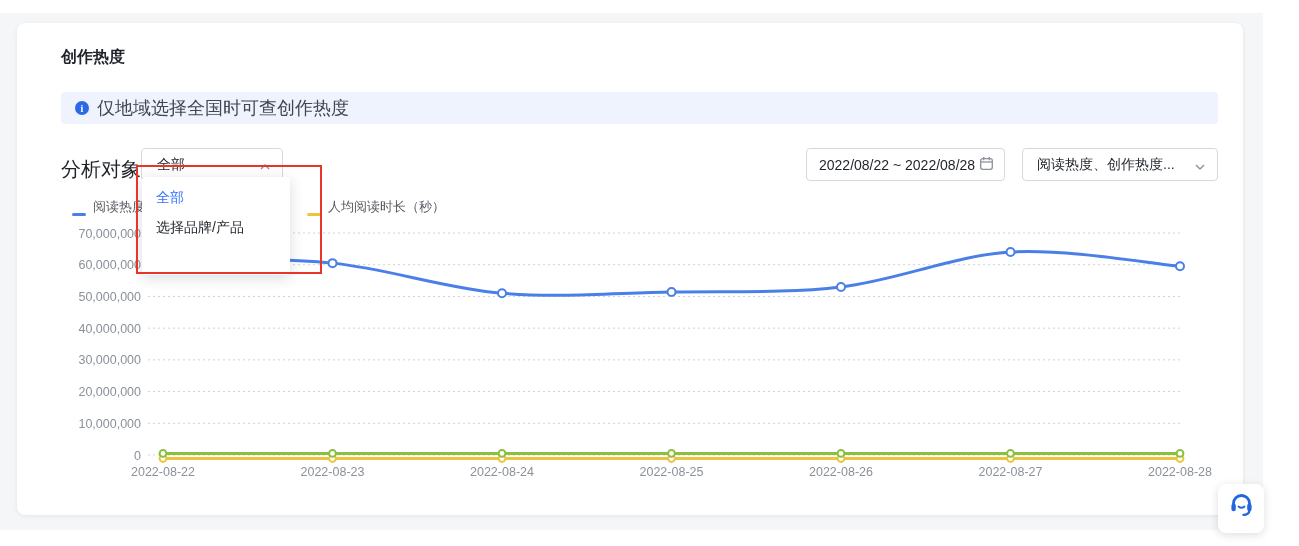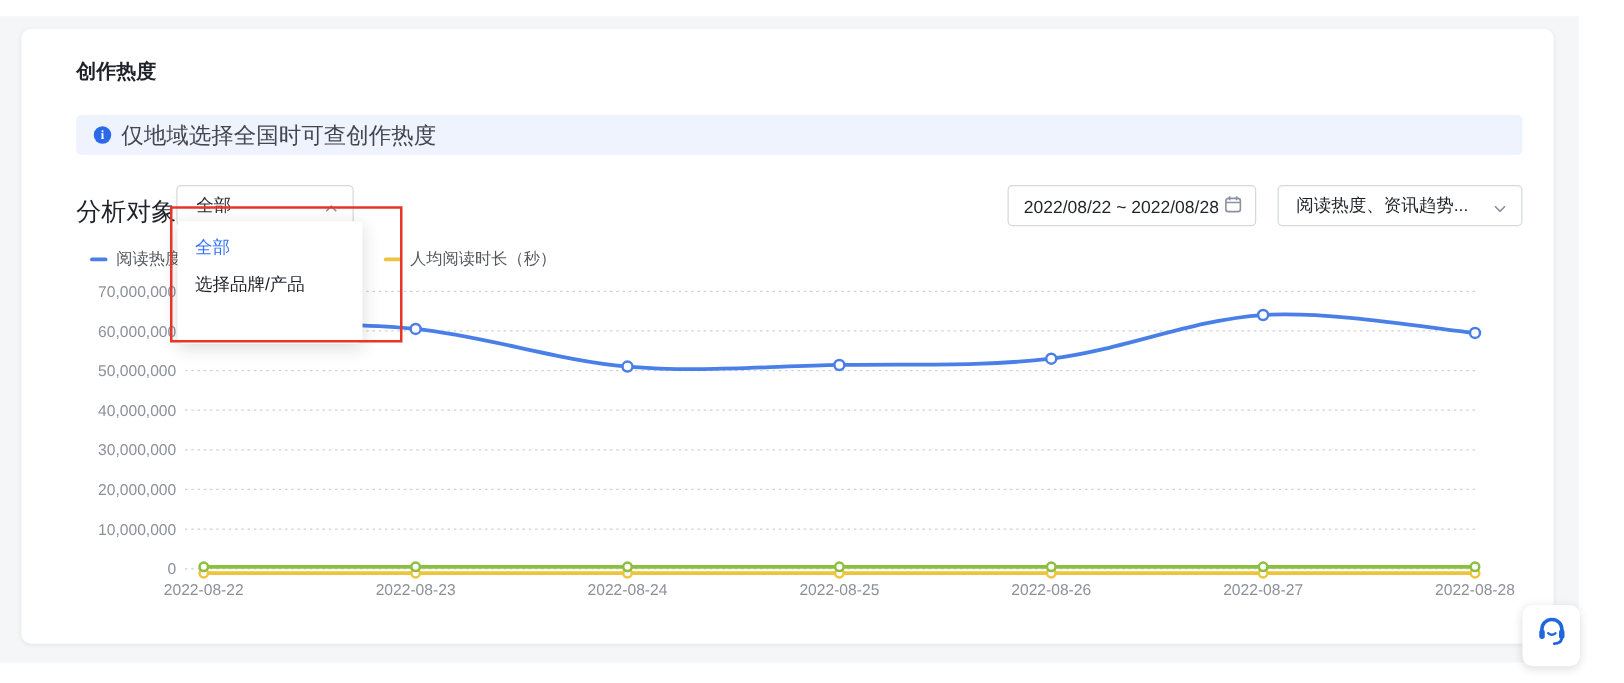--- a/index.html
+++ b/index.html
@@ -22,21 +22,21 @@
   .sel-date{left:806px;width:199px;padding:0 10px 0 12px;justify-content:space-between;}
   .sel-metric{left:1022px;width:196px;padding:0 12px 0 14px;justify-content:space-between;}
   .selbox .val{white-space:nowrap;overflow:hidden;color:#1f2329;}
   .panel{position:absolute;left:142px;top:177px;width:148px;height:98px;background:#fff;border-radius:4px;
          box-shadow:0 3px 14px rgba(31,35,41,.16);z-index:10;padding:5px 0;box-sizing:border-box;}
   .panel .item{height:30px;line-height:30px;padding-left:14px;font-size:14px;color:#1f2329;cursor:pointer;}
   .panel .item.sel{color:#3370ff;}
   .red-rect{position:absolute;left:136px;top:165px;width:182px;height:105px;border:2px solid #e6352b;
             z-index:11;pointer-events:none;}
   .legend{position:absolute;left:0;top:198px;width:100%;height:16px;z-index:1;}
-  .legend-item{position:absolute;display:flex;align-items:center;font-size:13px;color:#55595f;cursor:pointer;}
+  .legend-item{position:absolute;display:flex;align-items:flex-end;font-size:13px;color:#55595f;cursor:pointer;}
   .legend-item .dash{width:14px;height:3px;border-radius:2px;margin-right:7px;}
   .lg0{left:72px}.lg1{left:190px}.lg2{left:307px}
   #chart{position:absolute;left:61px;top:195px;z-index:1;}
   .support{position:absolute;left:1218px;top:484px;width:46px;height:49px;background:#fff;border-radius:8px;
            box-shadow:0 2px 8px rgba(31,35,41,.15);z-index:12;display:flex;align-items:flex-start;
            justify-content:center;padding-top:7px;box-sizing:border-box;cursor:pointer;}
 </style>
 </head>
 <body>
 
@@ -67,21 +67,21 @@
     <svg width="15" height="15" fill="none" stroke="#8a919f" stroke-width="1.3">
       <rect x="1.7" y="2.7" width="11.6" height="10.6" rx="2"></rect>
       <line x1="4.7" y1="1" x2="4.7" y2="4.2"></line>
         <line x1="10.3" y1="1" x2="10.3" y2="4.2"></line>
       <line x1="1.7" y1="6" x2="13.3" y2="6"></line>
     </svg>
   </span>
 </div>
 
 <div class="selbox sel-metric">
-  <span class="val">阅读热度、资讯趋势...</span>
+  <span class="val">阅读热度、创作热度...</span>
   <span>
     <svg width="10" height="6">
         <polyline points="1,1 5,5 9,1" stroke="#8a919f" stroke-width="1.4" fill="none"></polyline>
       </svg>
   </span>
 </div>
 
 <div class="legend">
   <div class="legend-item lg0">
     <span class="dash" style="background: rgb(75, 127, 232);"></span>

